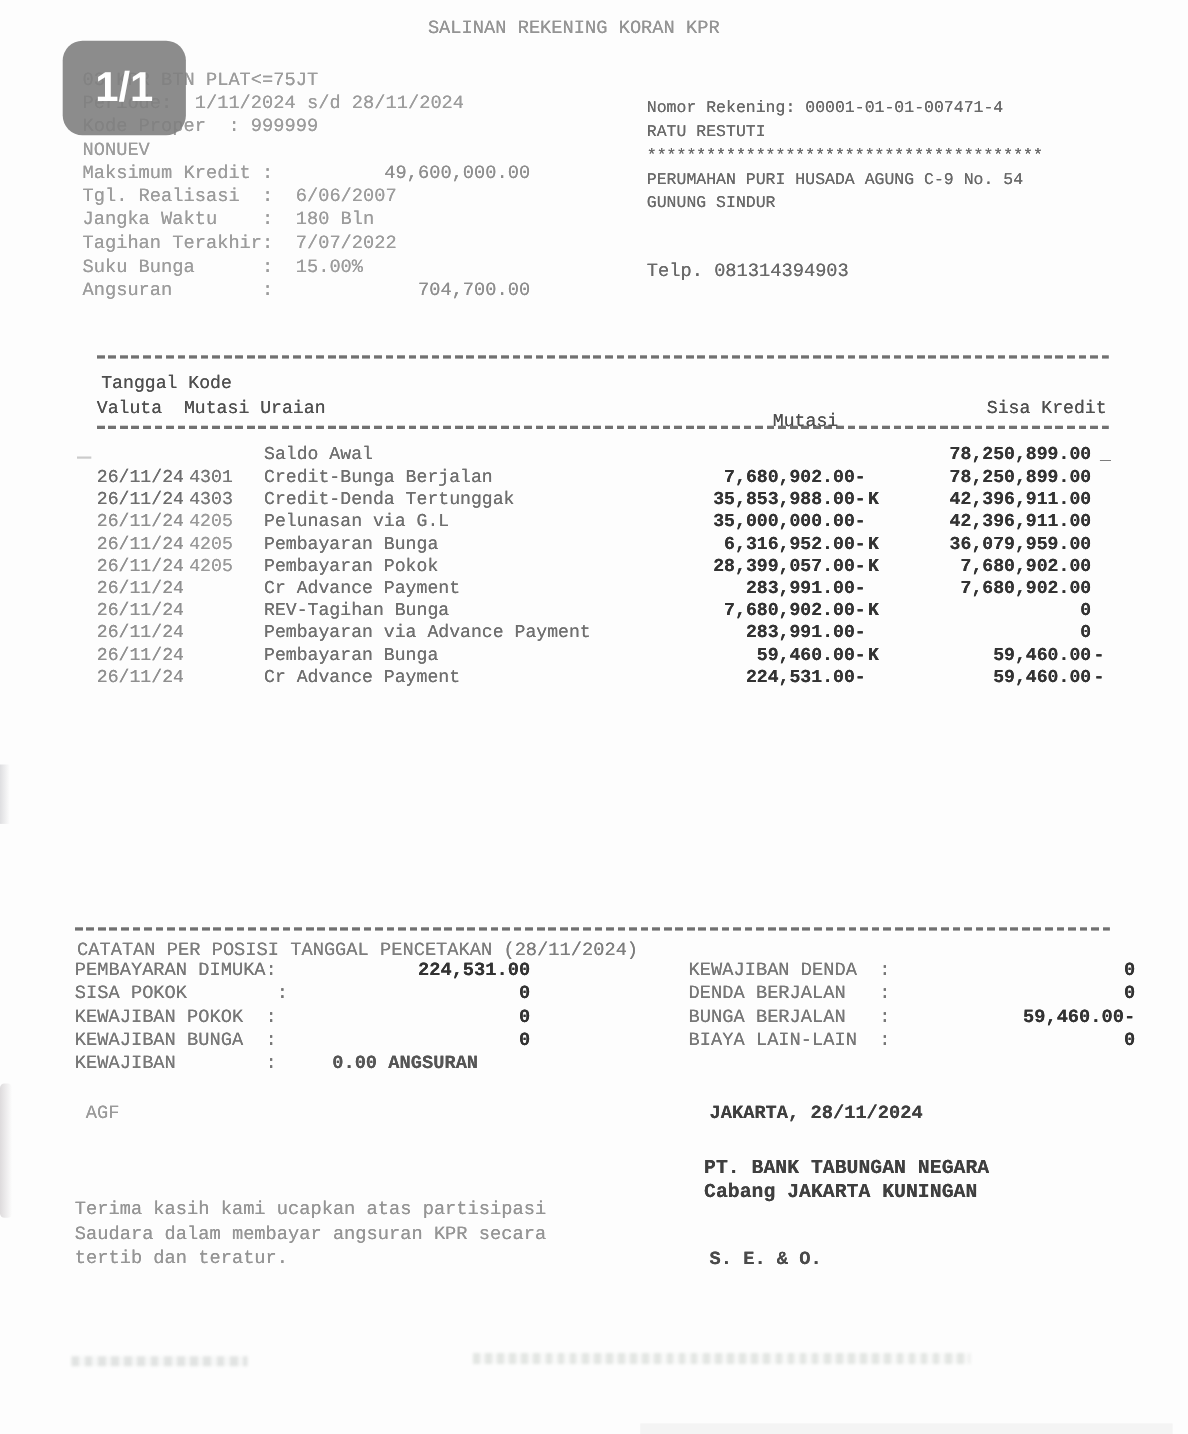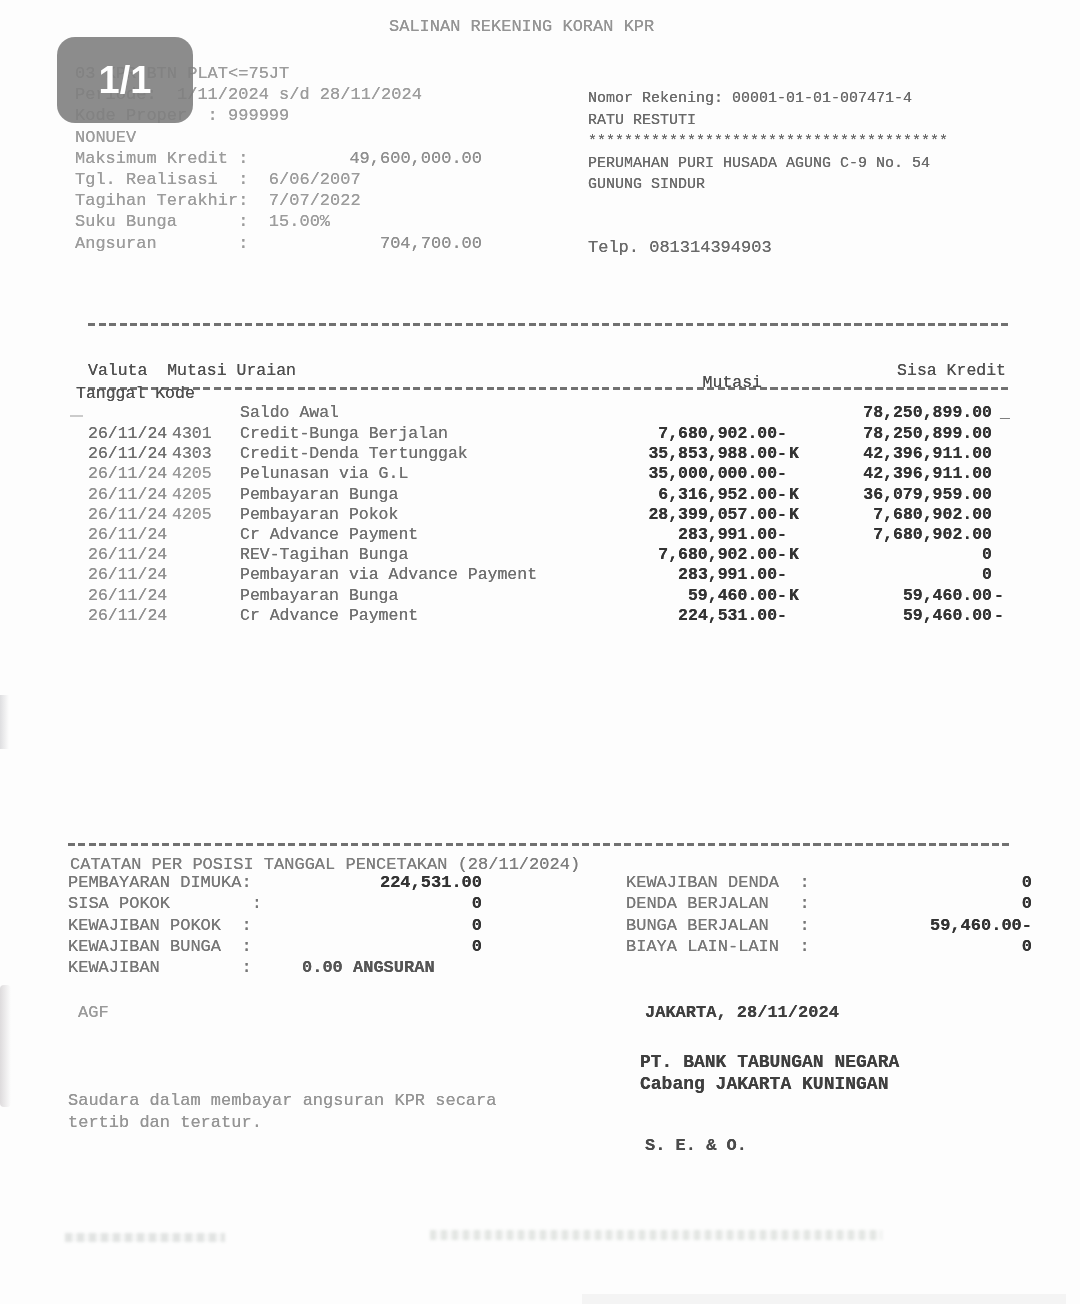--- a/index.html
+++ b/index.html
@@ -8,39 +8,39 @@
   .abs{position:absolute;}
   .pre{white-space:pre;}
   
   .ink{text-shadow:0 0 .6px currentColor;}
   .faded{color:#9c9c9c;}
   .med{color:#7a7a7a;}
   .num{color:#333;font-weight:700;}
 
   .doc-title{left:389px;top:17px;font-size:17px;color:#949494;}
 
-  .page-badge{left:57px;top:37px;width:136px;height:86px;background:rgba(128,128,128,.9);
+  .page-badge{left:57px;top:37px;width:112px;height:86px;background:rgba(128,128,128,.9);
       border-radius:18px;display:flex;align-items:center;justify-content:center;
       font-family:"Liberation Sans","DejaVu Sans",sans-serif;font-weight:700;font-size:38px;
       color:#fff;z-index:5;}
 
   .loan-block{left:75px;top:63px;font-size:17px;}
   .iline{position:relative;height:21.2px;line-height:21.2px;}
   .iline .rv{position:absolute;left:0;top:0;width:407px;text-align:right;color:#8e8e8e;}
 
   .acct-block{left:588px;top:88px;font-size:15px;line-height:21.5px;color:#696969;}
   .acct-phone{left:588px;top:238px;font-size:17px;color:#696969;}
 
   .sep{height:2.6px;background:repeating-linear-gradient(90deg,#585858 0 7px,transparent 7px 10.5px);opacity:.85;}
   .sep1{left:88px;top:323px;width:920px;}
   .sep2{left:88px;top:387px;width:920px;}
   .sep3{left:68px;top:843px;width:941px;}
 
   .tbl{font-size:16.5px;}
-  .th1{left:76px;top:339px;margin-top:45px;}
+  .th1{left:92px;top:339px;}
   .th2{left:88px;top:361px;}
   .th-mutasi{left:500px;top:361px;width:262px;text-align:right;margin-top:12px;}
   .th-sisa{left:750px;top:361px;width:256px;text-align:right;}
   .th{color:#4f4f4f;}
 
   .saldo-row{left:88px;top:403px;width:992px;height:20px;}
   .rows{left:88px;top:424px;width:992px;}
   .row{position:relative;height:20.2px;line-height:20.2px;}
   .c-val{position:absolute;left:0;color:#8f8f8f;}
   .row:nth-child(-n+2) .c-val{color:#6d6d6d;}
@@ -116,20 +116,24 @@
       <div class="iline">
         <span class="pre">Maksimum Kredit :</span>
         <span class="rv pre">49,600,000.00</span>
       </div>
 
       <div class="iline">
         <span class="pre">Tgl. Realisasi  :  6/06/2007</span>
         
       </div>
 
+      <div class="iline">
+        <span class="pre">Jangka Waktu    :  180 Bln</span>
+        
+      </div>
 
       <div class="iline">
         <span class="pre">Tagihan Terakhir:  7/07/2022</span>
         
       </div>
 
       <div class="iline">
         <span class="pre">Suku Bunga      :  15.00%</span>
         
       </div>
@@ -330,20 +334,21 @@
   </div>
 
   <div class="abs f-agf ink pre">AGF</div>
   <div class="abs f-citydate ink pre">JAKARTA, 28/11/2024</div>
   <div class="abs f-bank ink">
     <div class="pre">PT. BANK TABUNGAN NEGARA</div>
     <div class="pre">Cabang JAKARTA KUNINGAN</div>
   </div>
   <div class="abs f-thanks ink">
 
+      <div class="pre">Terima kasih kami ucapkan atas partisipasi</div>
 
       <div class="pre">Saudara dalam membayar angsuran KPR secara</div>
 
       <div class="pre">tertib dan teratur.</div>
 
   </div>
   <div class="abs f-seo ink pre">S. E. &amp; O.</div>
 
   <div class="abs smudge-l1"></div>
   <div class="abs smudge-l2"></div>

